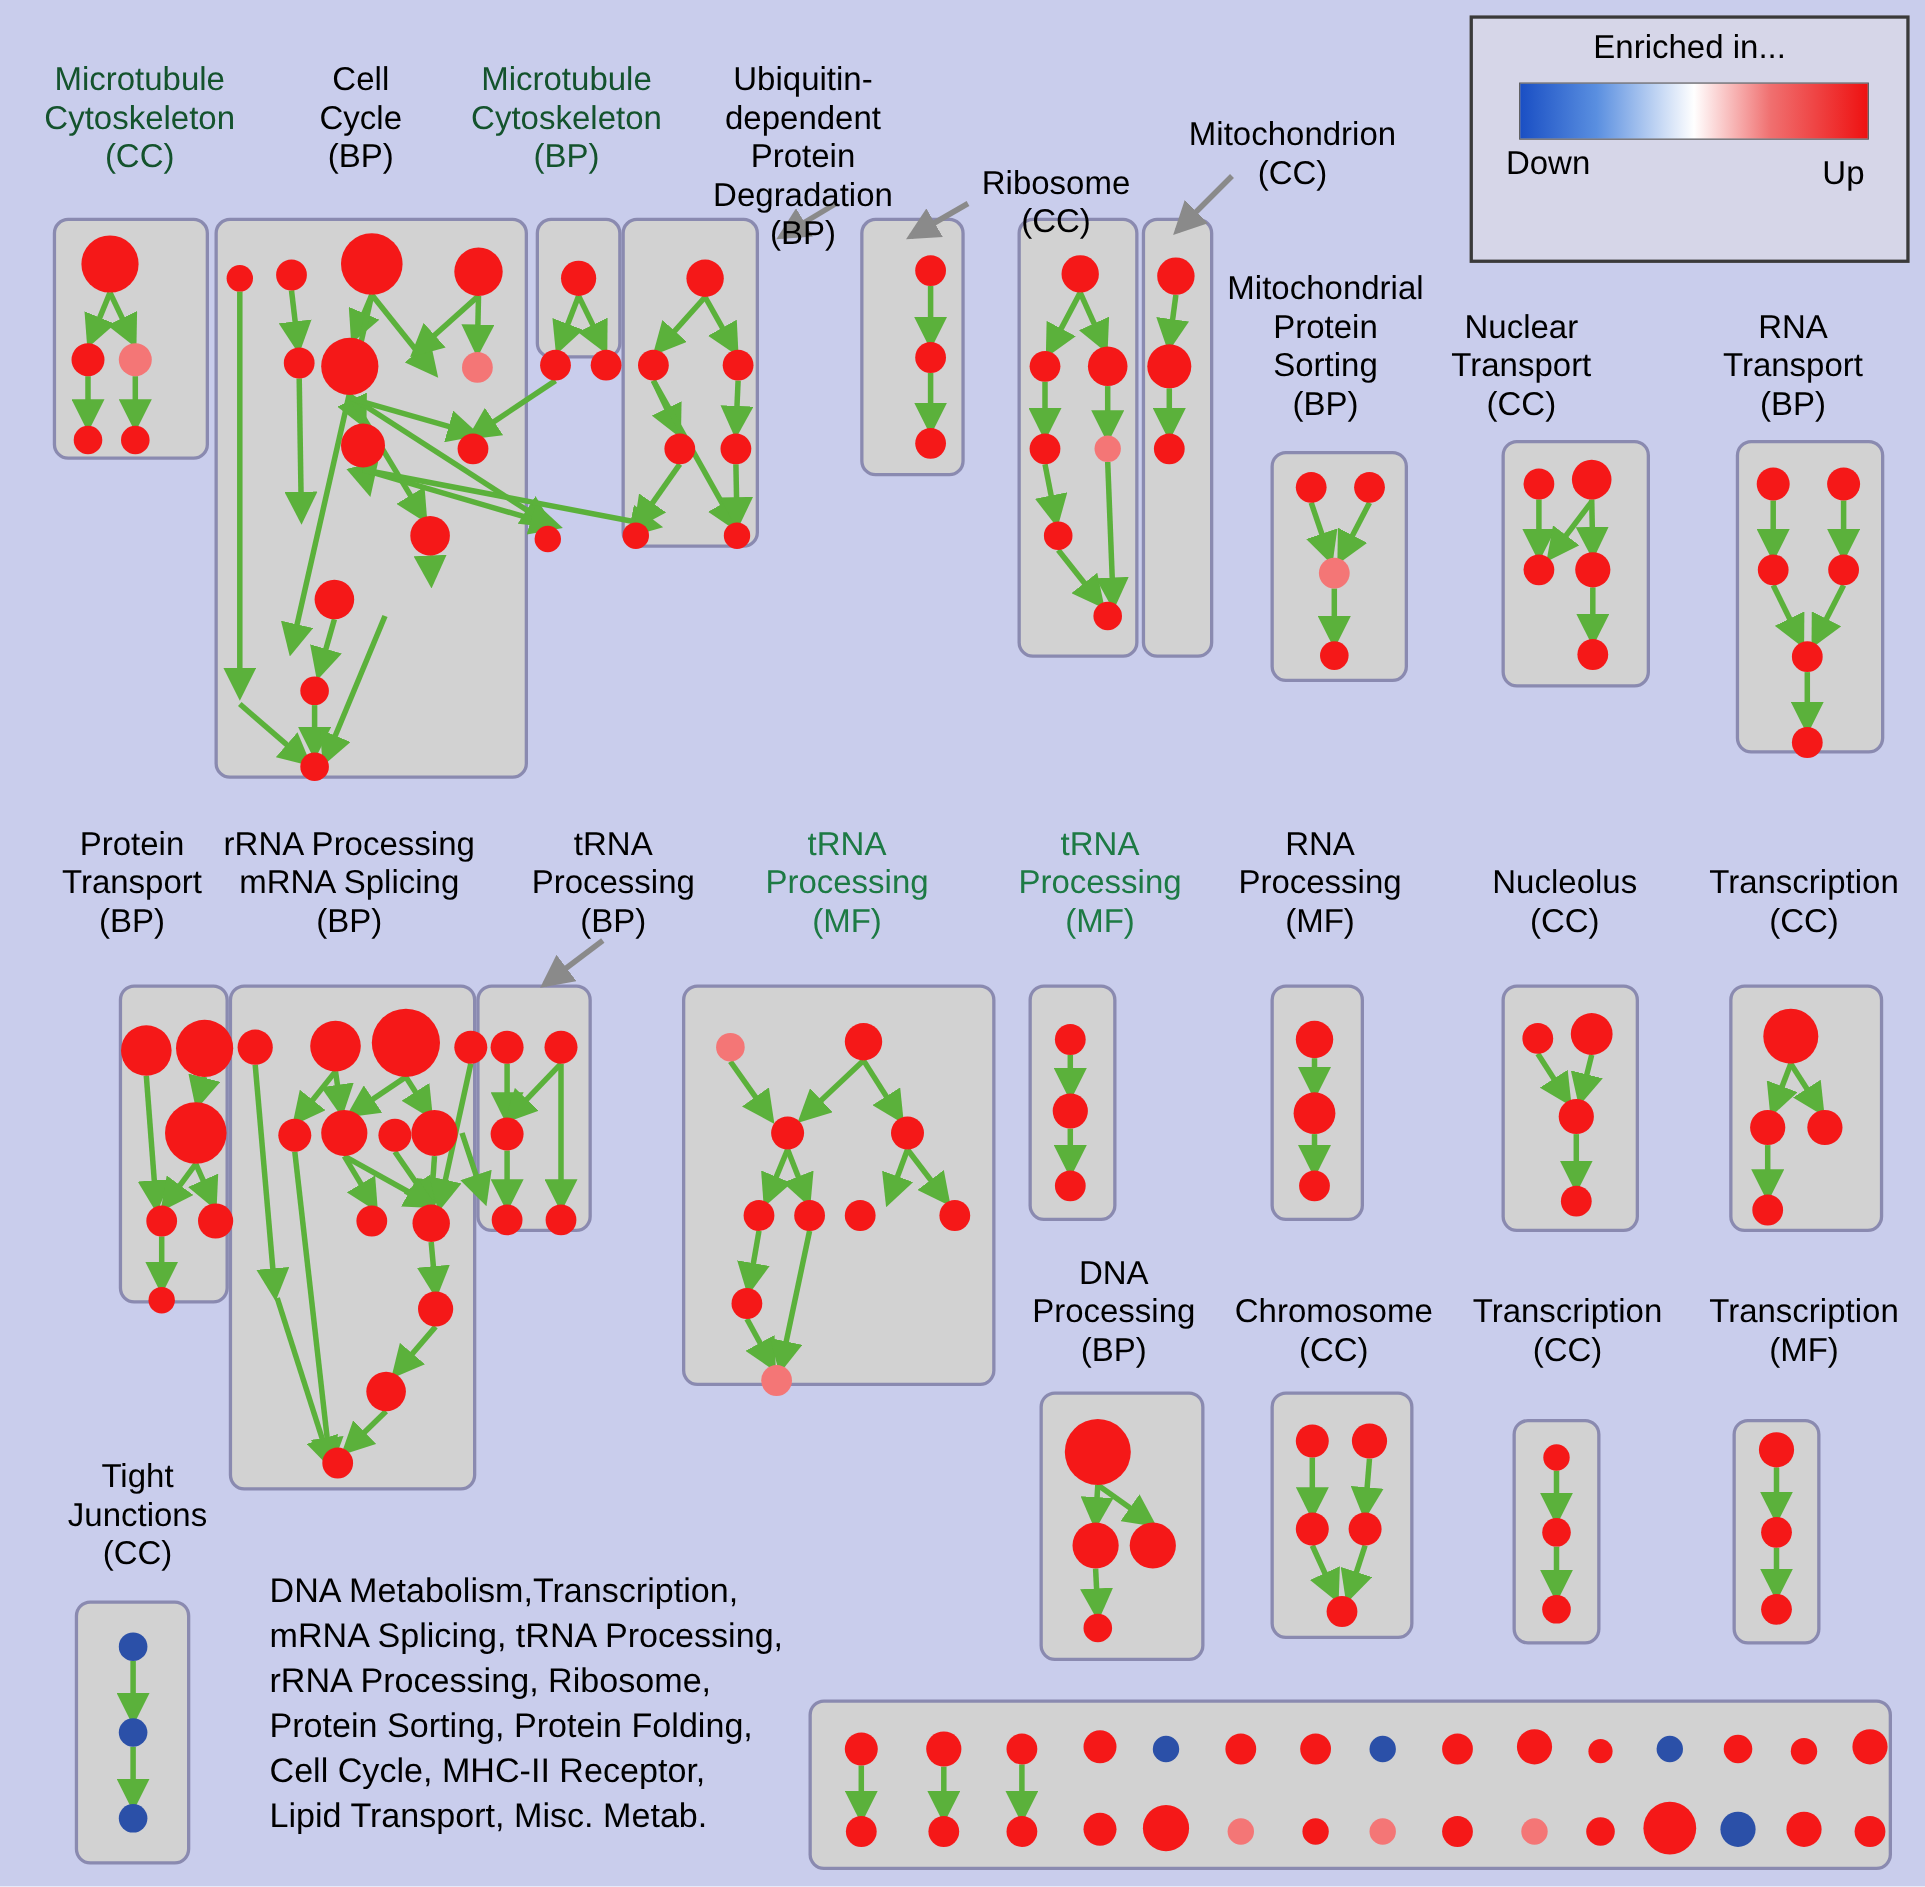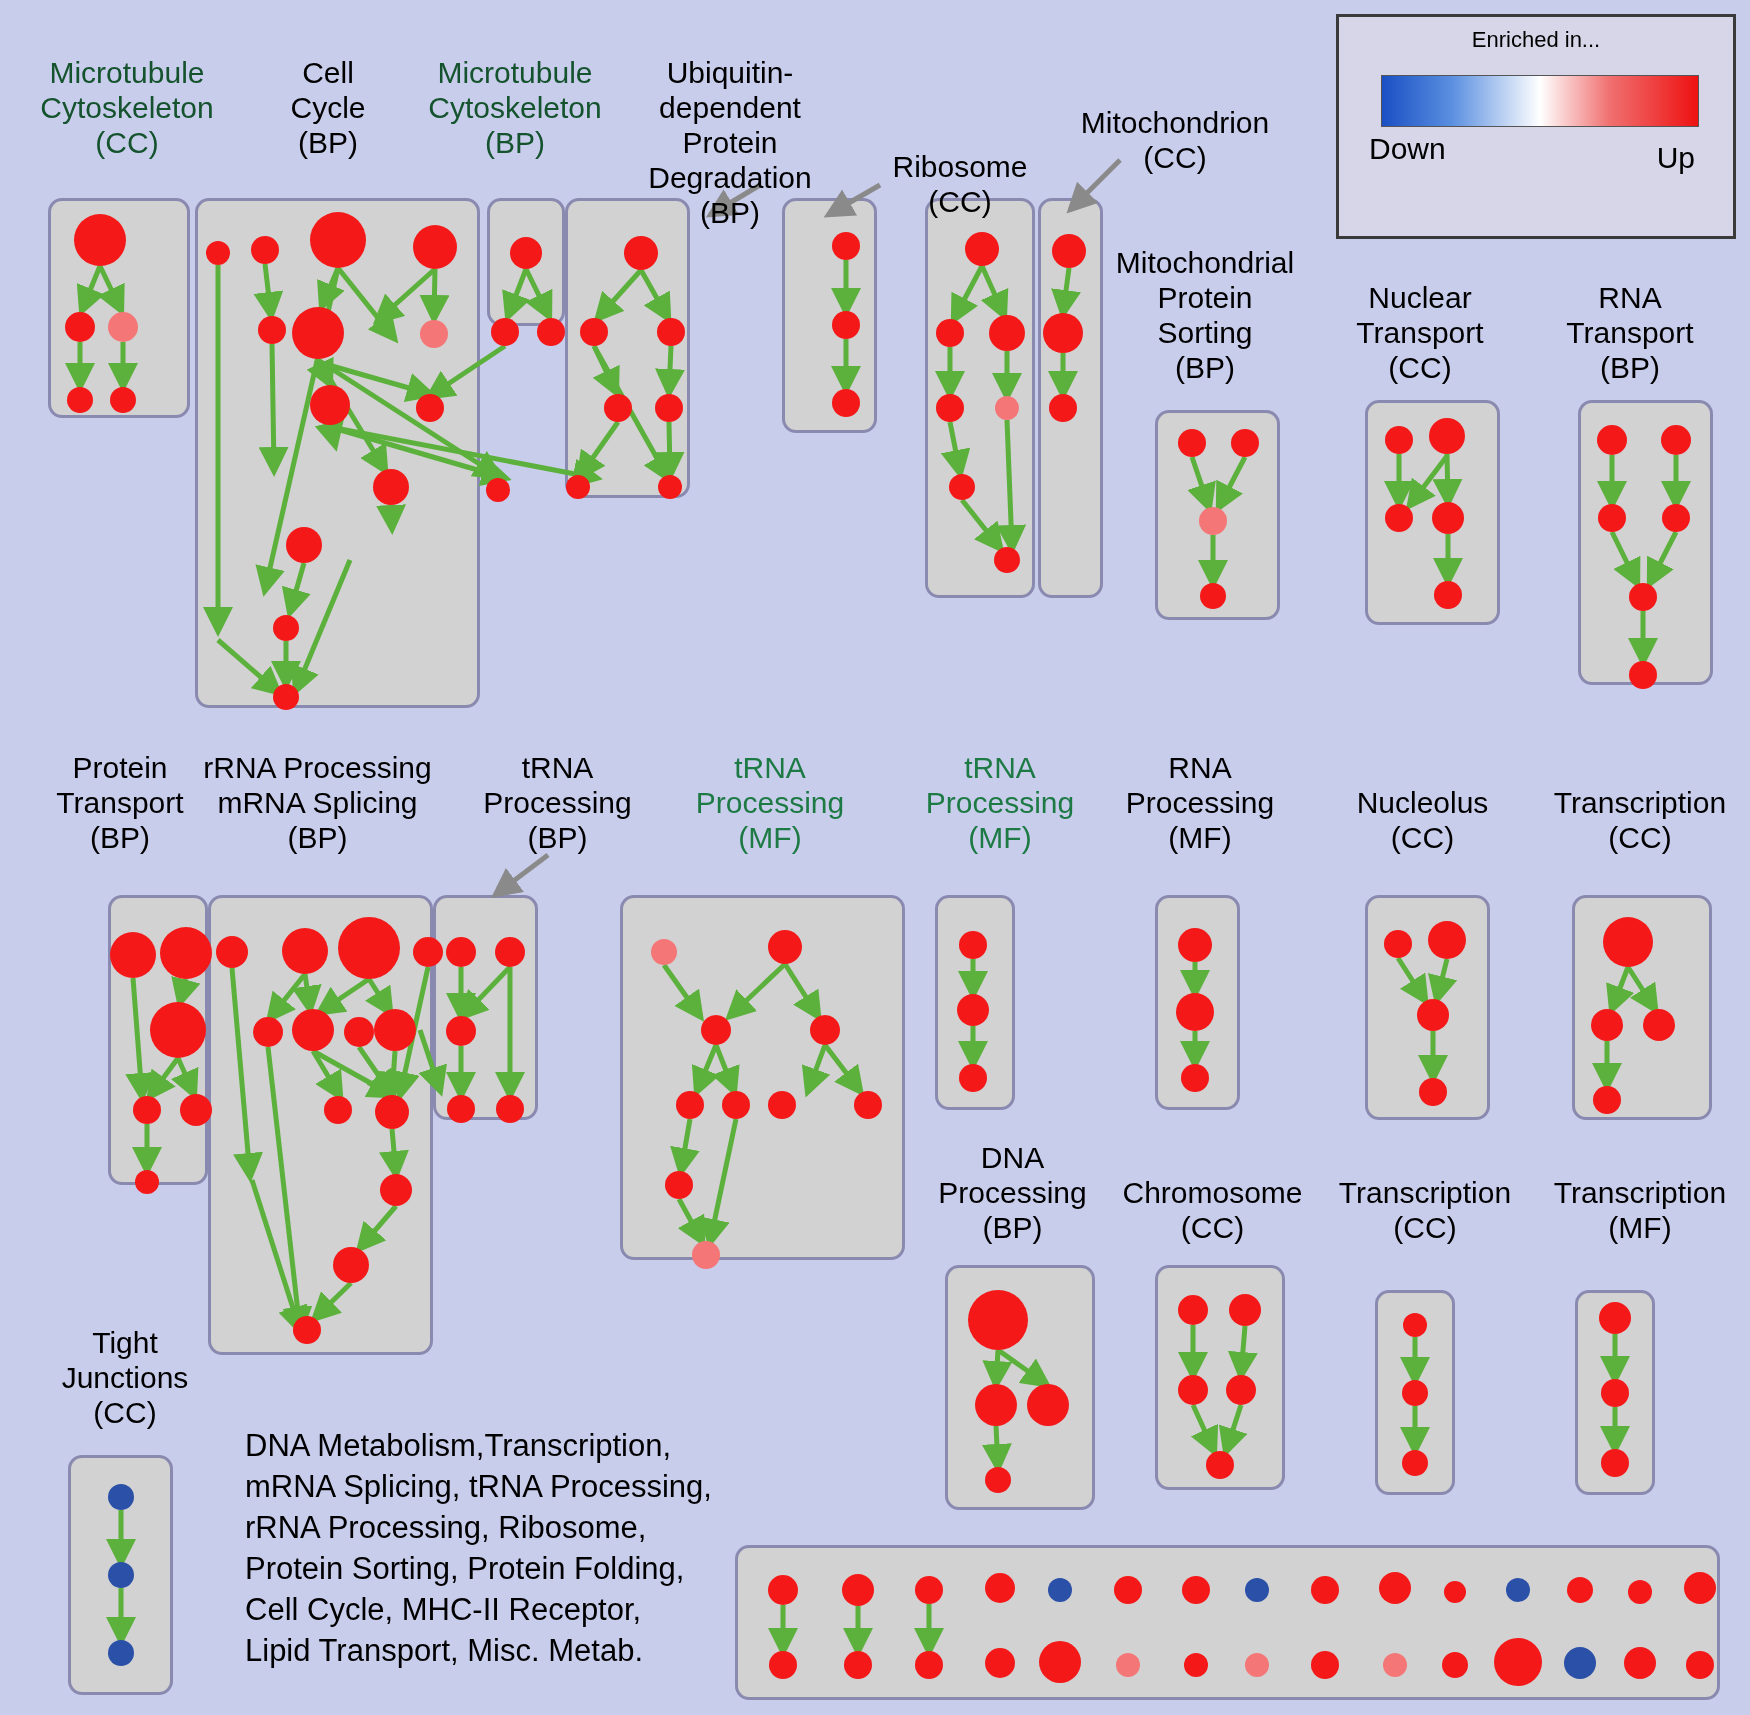--- a/index.html
+++ b/index.html
@@ -50,21 +50,21 @@
   .legend {
     position: absolute;
     background: #d6d6e8;
     border: 3px solid #3a3a3a;
     box-sizing: border-box;
   }
   .legend-title {
     position: absolute;
     width: 100%;
     text-align: center;
-    font-size: 22px;
+    font-size: 30px;
     color: #000;
   }
   .legend-bar {
     position: absolute;
     background: linear-gradient(to right, #1a4fc4 0%, #5a8fe0 22%, #ffffff 50%, #f07070 72%, #ee1111 100%);
     border: 1px solid #555;
   }
   .legend-down, .legend-up {
     position: absolute;
     font-size: 30px;
@@ -420,21 +420,21 @@
 Degradation
 (BP)</div>
       <div class="label" style="left: 870px; top: 105px; width: 180px; margin-top: 44px;">Ribosome
 (CC)</div>
       <div class="label" style="left: 1060px; top: 105px; width: 230px;">Mitochondrion
 (CC)</div>
       <div class="label" style="left: 1100px; top: 245px; width: 210px;">Mitochondrial
 Protein
 Sorting
 (BP)</div>
-      <div class="label" style="left: 1330px; top: 280px; width: 180px;">Nuclear
+      <div class="label" style="left: 1293px; top: 280px; width: 180px;">Nuclear
 Transport
 (CC)</div>
       <div class="label" style="left: 1540px; top: 280px; width: 180px;">RNA
 Transport
 (BP)</div>
       <div class="label" style="left: 30px; top: 750px; width: 180px;">Protein
 Transport
 (BP)</div>
       <div class="label" style="left: 185px; top: 750px; width: 265px;">rRNA Processing
 mRNA Splicing

